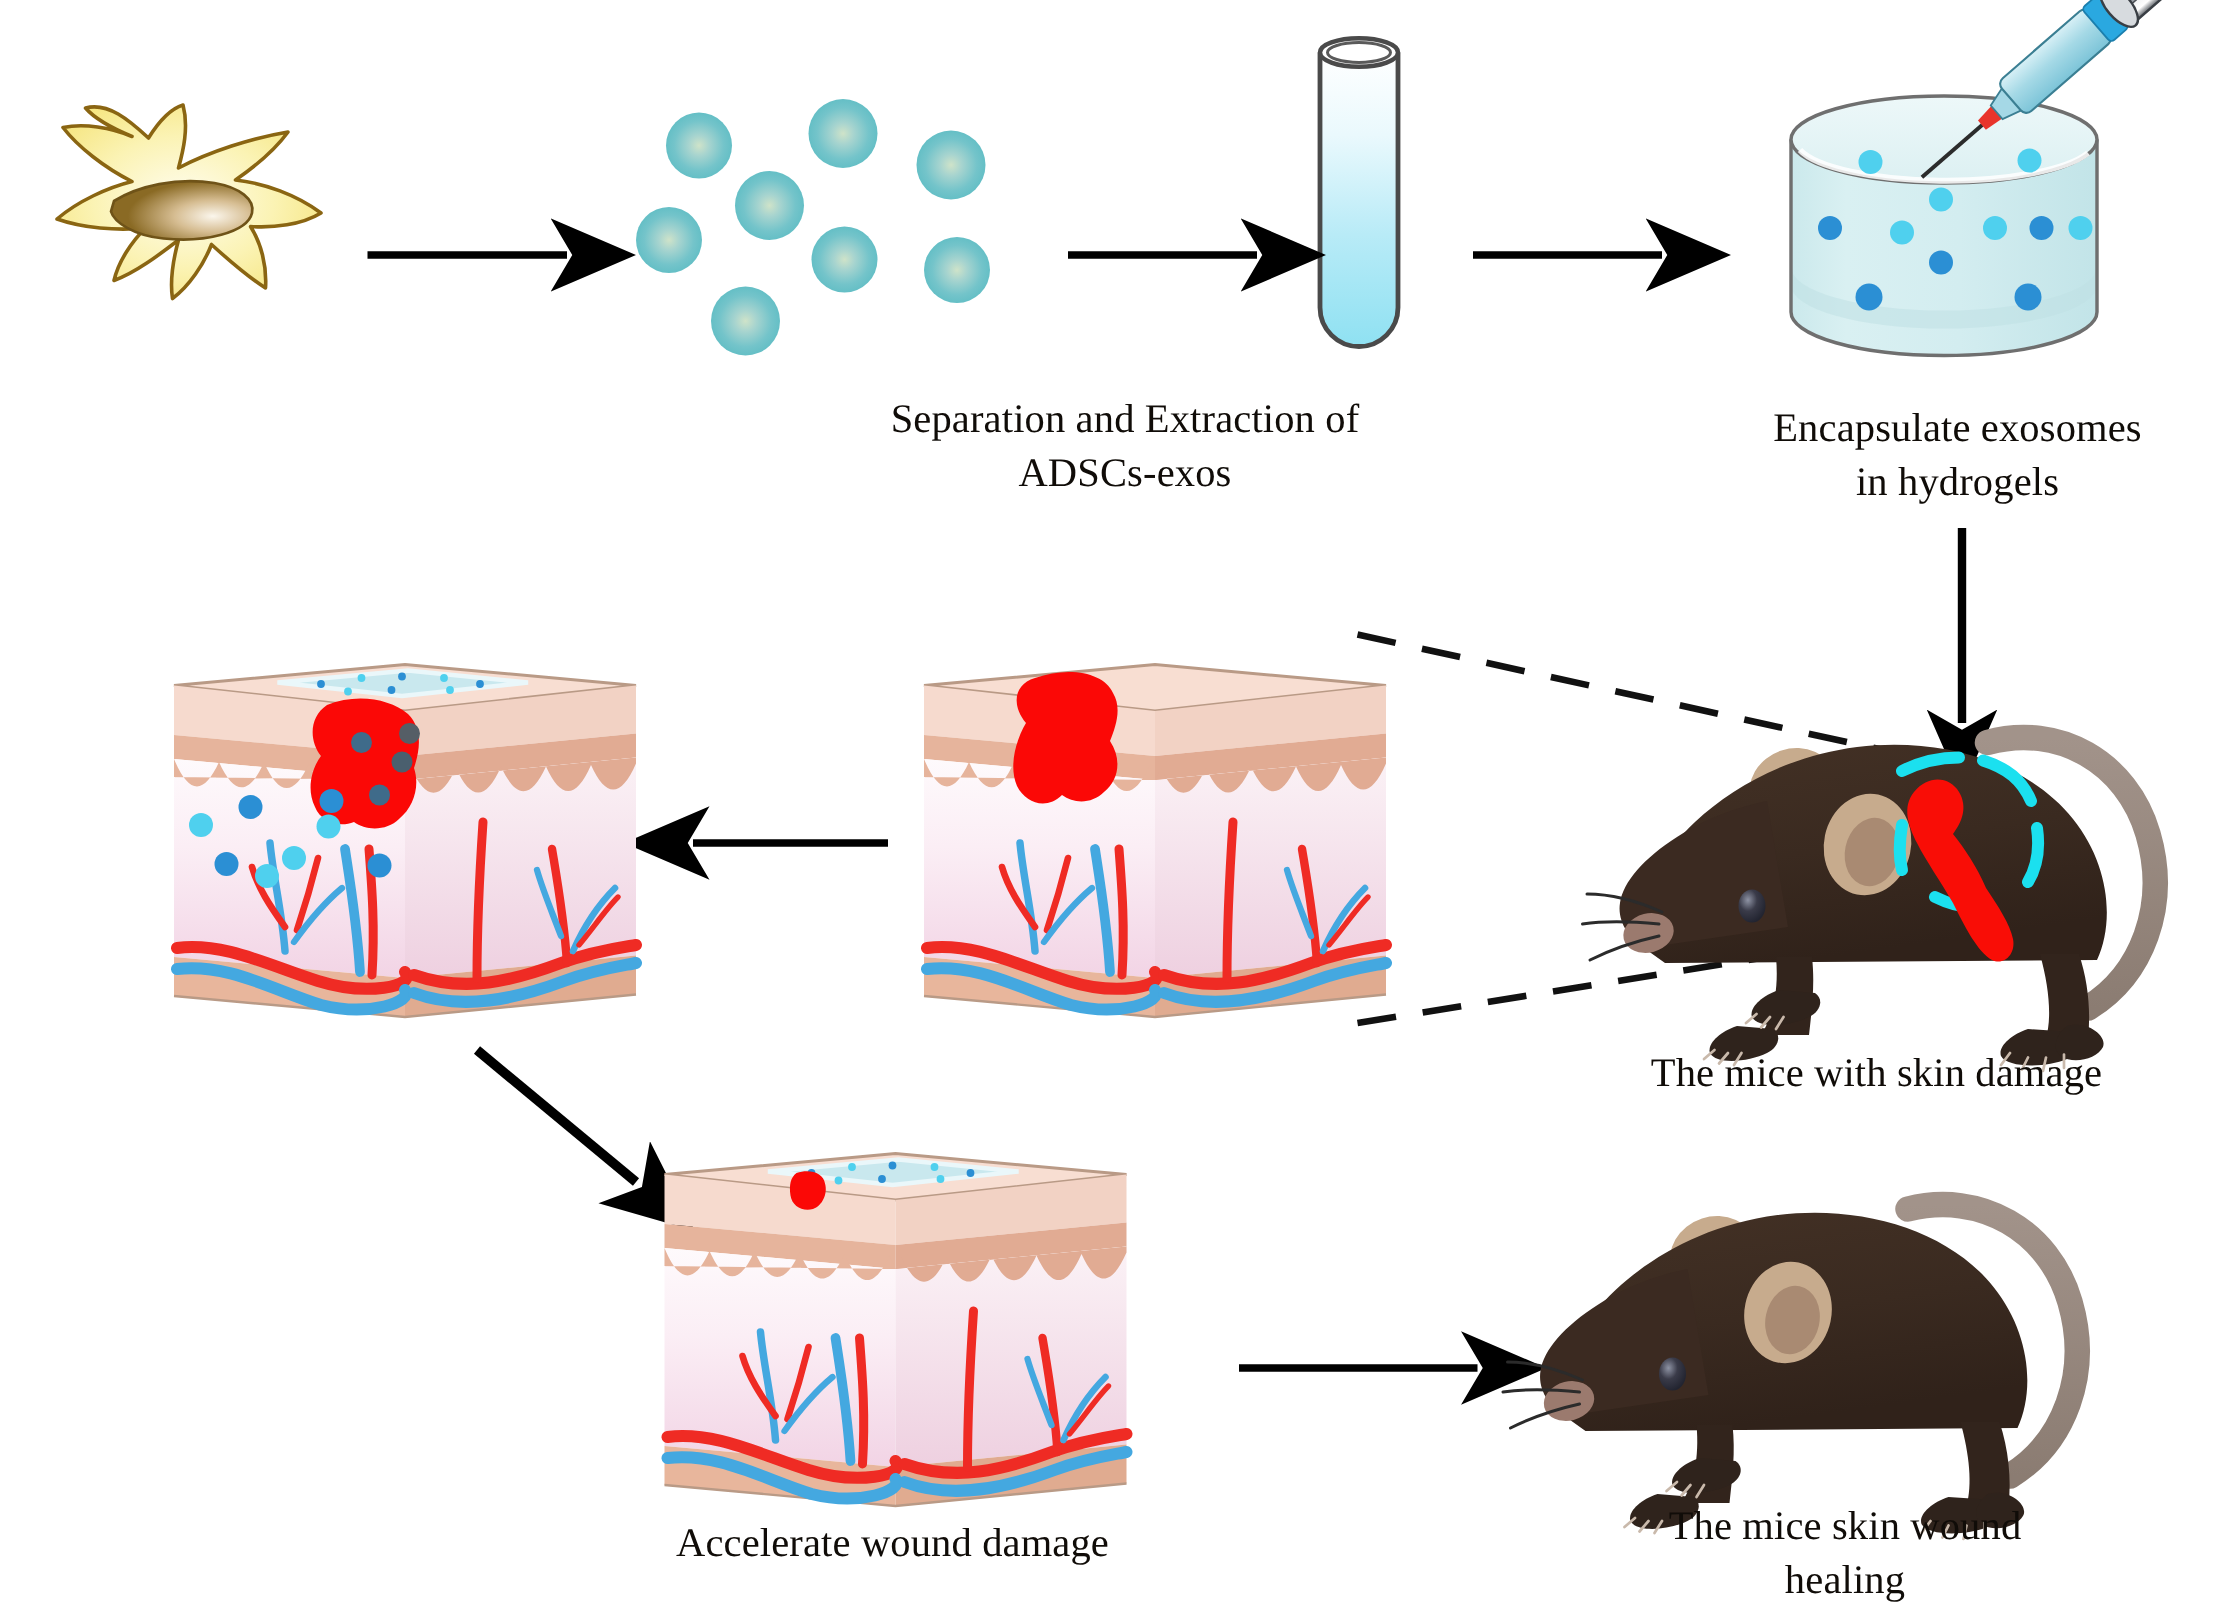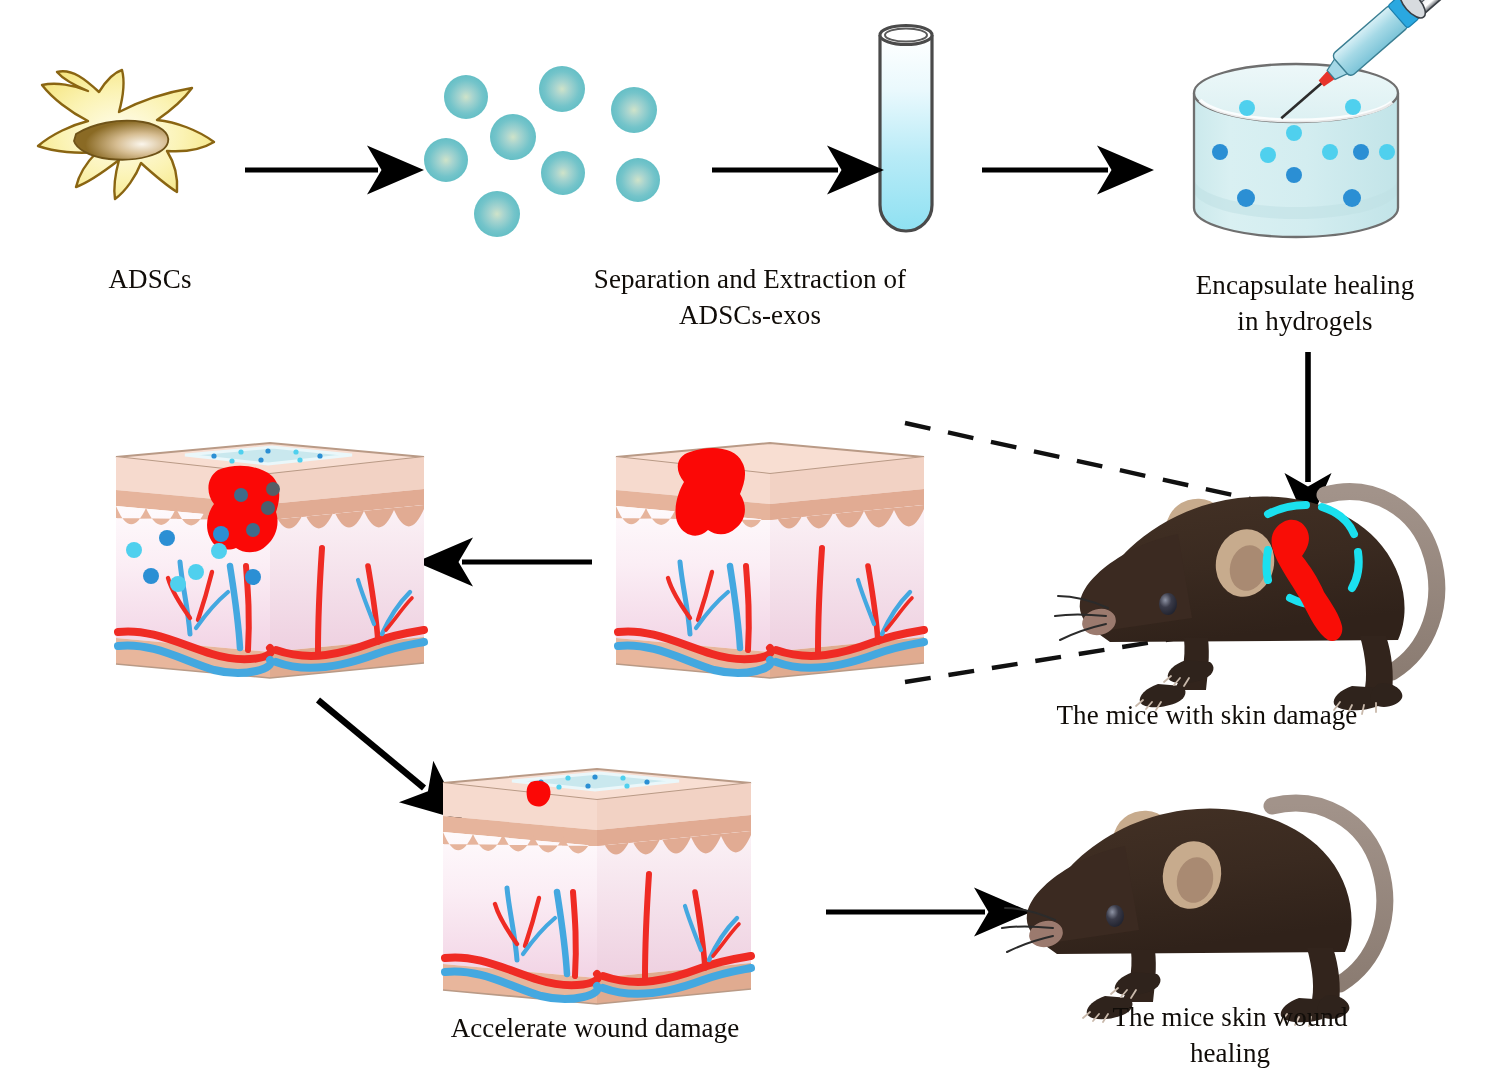--- a/index.html
+++ b/index.html
@@ -496,28 +496,27 @@
         <path d="M1325,996 C1317,1002 1315,1012 1321,1016 C1329,1022 1345,1018 1349,1010 C1352,1003 1339,992 1325,996 Z"></path>
       </g>
       <g stroke="#c9b9ab" stroke-width="1.8" fill="none" stroke-linecap="round">
         <path d="M1090,1012 L1083,1018 M1099,1014 L1093,1021 M1108,1014 L1103,1022"></path>
         <path d="M1118,988 L1111,994 M1127,990 L1121,997 M1136,990 L1131,998"></path>
         <path d="M1287,1014 L1281,1022 M1299,1017 L1295,1025 M1311,1017 L1309,1026 M1323,1015 L1323,1024"></path>
       </g>
     </g>
   </svg>
 
-  <div class="caption" style="left:0px;top:262px;width:300px;">ADSCs</div>
 
   <div class="caption" style="left:520px;top:262px;width:460px;">Separation and Extraction of
 ADSCs-exos</div>
 
-  <div class="caption" style="left:1130px;top:268px;width:350px;">Encapsulate healing
+  <div class="caption" style="left:1130px;top:268px;width:350px;">Encapsulate exosomes
 in hydrogels</div>
 
-  <div class="caption" style="left:992px;top:698px;width:430px;">The mice with skin damage</div>
+  <div class="caption" style="left:1036px;top:698px;width:430px;">The mice with skin damage</div>
 
   <div class="caption" style="left:400px;top:1011px;width:390px;">Accelerate wound damage</div>
 
   <div class="caption" style="left:1020px;top:1000px;width:420px;">The mice skin wound
 healing</div>
 
 </div>
 
 </body></html>

